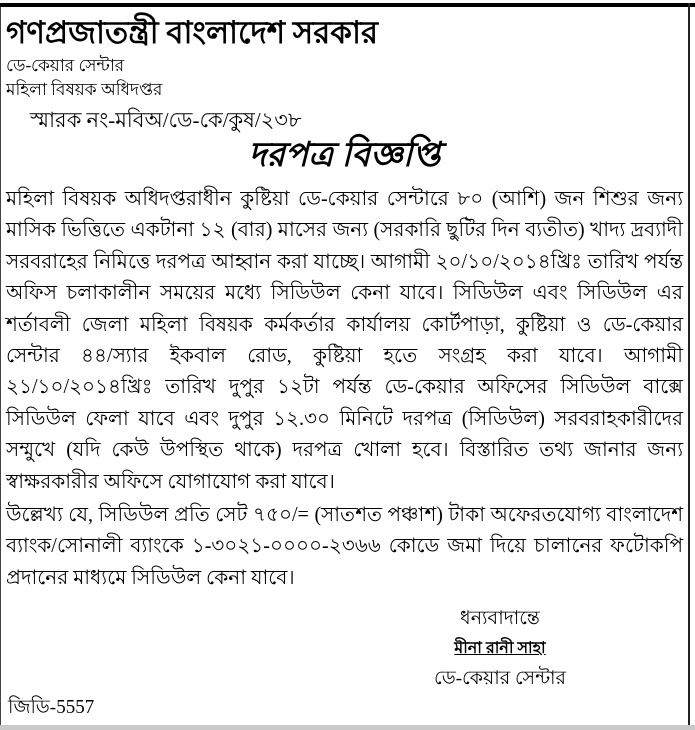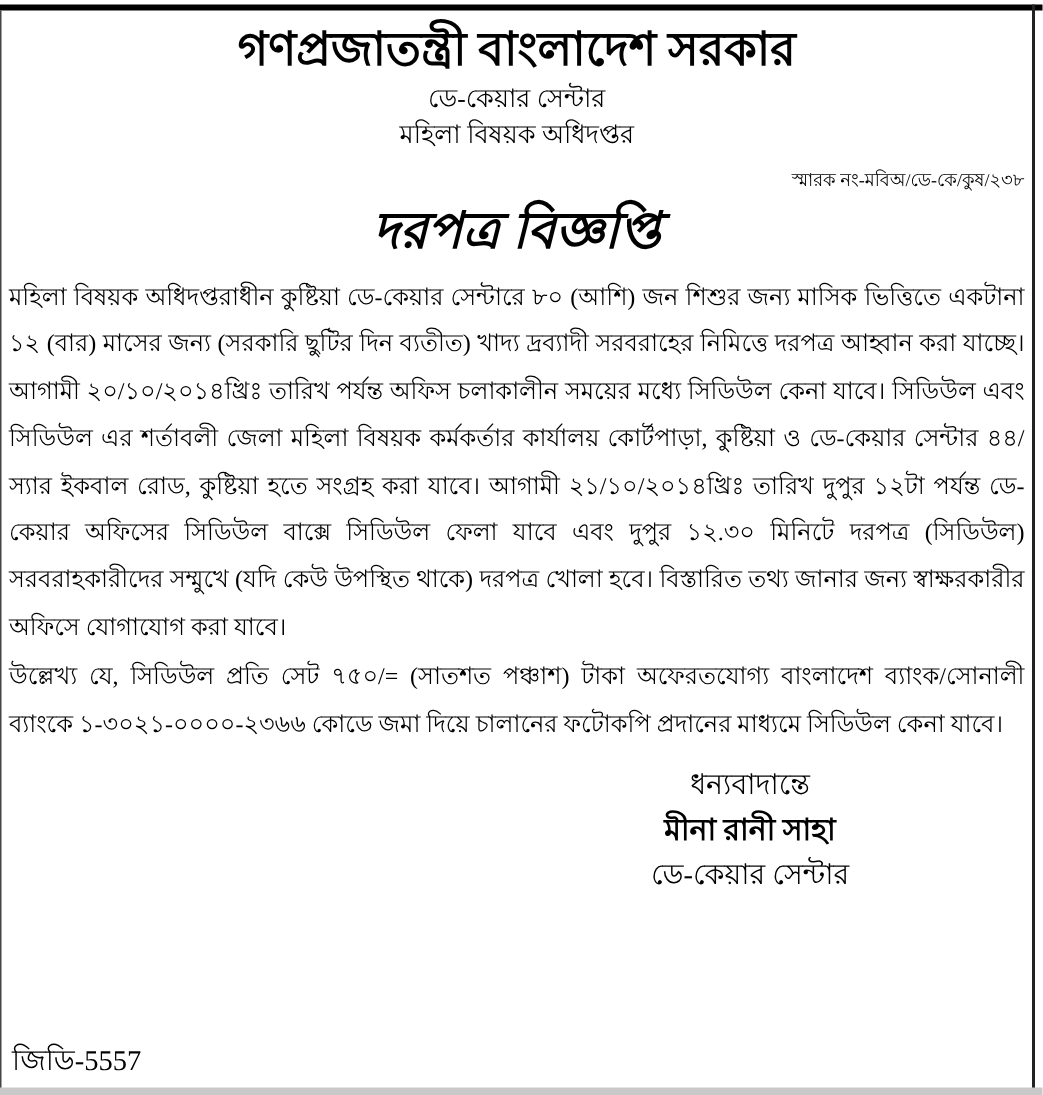--- a/index.html
+++ b/index.html
@@ -12,43 +12,43 @@
     overflow: hidden;
   }
   
   .border-top    { position: absolute; top: 3px; left: 0; width: 100%; height: 4px; background: #000; }
   .border-left   { position: absolute; top: 7px; left: 0; width: 1px; height: 723px; background: #444; }
   .border-right  { position: absolute; top: 3px; right: 5px; width: 2px; height: 727px; background: #222; }
   .border-bottom { position: absolute; bottom: 0; left: 0; width: 100%; height: 5px; background: #c9c9c9; }
 
   .doc { position: absolute; top: 10px; left: 6px; right: 12px; }
 
-  .header { text-align: center; }
+  .header { text-align: left; }
   .gov-title { font-size: 31px; font-weight: bold; line-height: 42px; margin-top: 2px; }
   .org-line  { font-size: 17px; line-height: 24px; }
 
   .memo-row {
-    display: flex; justify-content: flex-end;
-    font-size: 12px; line-height: 22px; margin-top: 7px;
+    display: flex; justify-content: flex-start;
+    font-size: 21px; line-height: 22px; margin-top: 7px; margin-left: 24px;
   }
 
   .notice-title {
     text-align: center; font-size: 34px; font-weight: bold;
     line-height: 44px; margin-top: 2px; margin-bottom: 6px; font-style: italic;
   }
 
-  .body-text { font-size: 16px; line-height: 31.4px; text-align: justify; }
+  .body-text { font-size: 20px; line-height: 31.4px; text-align: justify; }
   .para2 { margin-top: 2px; }
 
   .signature {
     width: 310px; margin-left: auto; margin-right: 28px;
     text-align: center; margin-top: 10px;
     font-size: 19px; line-height: 30px;
   }
-  .sig-name { font-weight: bold; font-size: 20px; }
+  .sig-name { font-weight: bold; font-size: 16px; text-decoration: underline; }
 
   .gd-number {
     position: absolute; left: 8px; bottom: 6px;
     font-size: 19px;
   }
 </style>
 </head>
 <body>
 
 <div class="border-top"></div>

